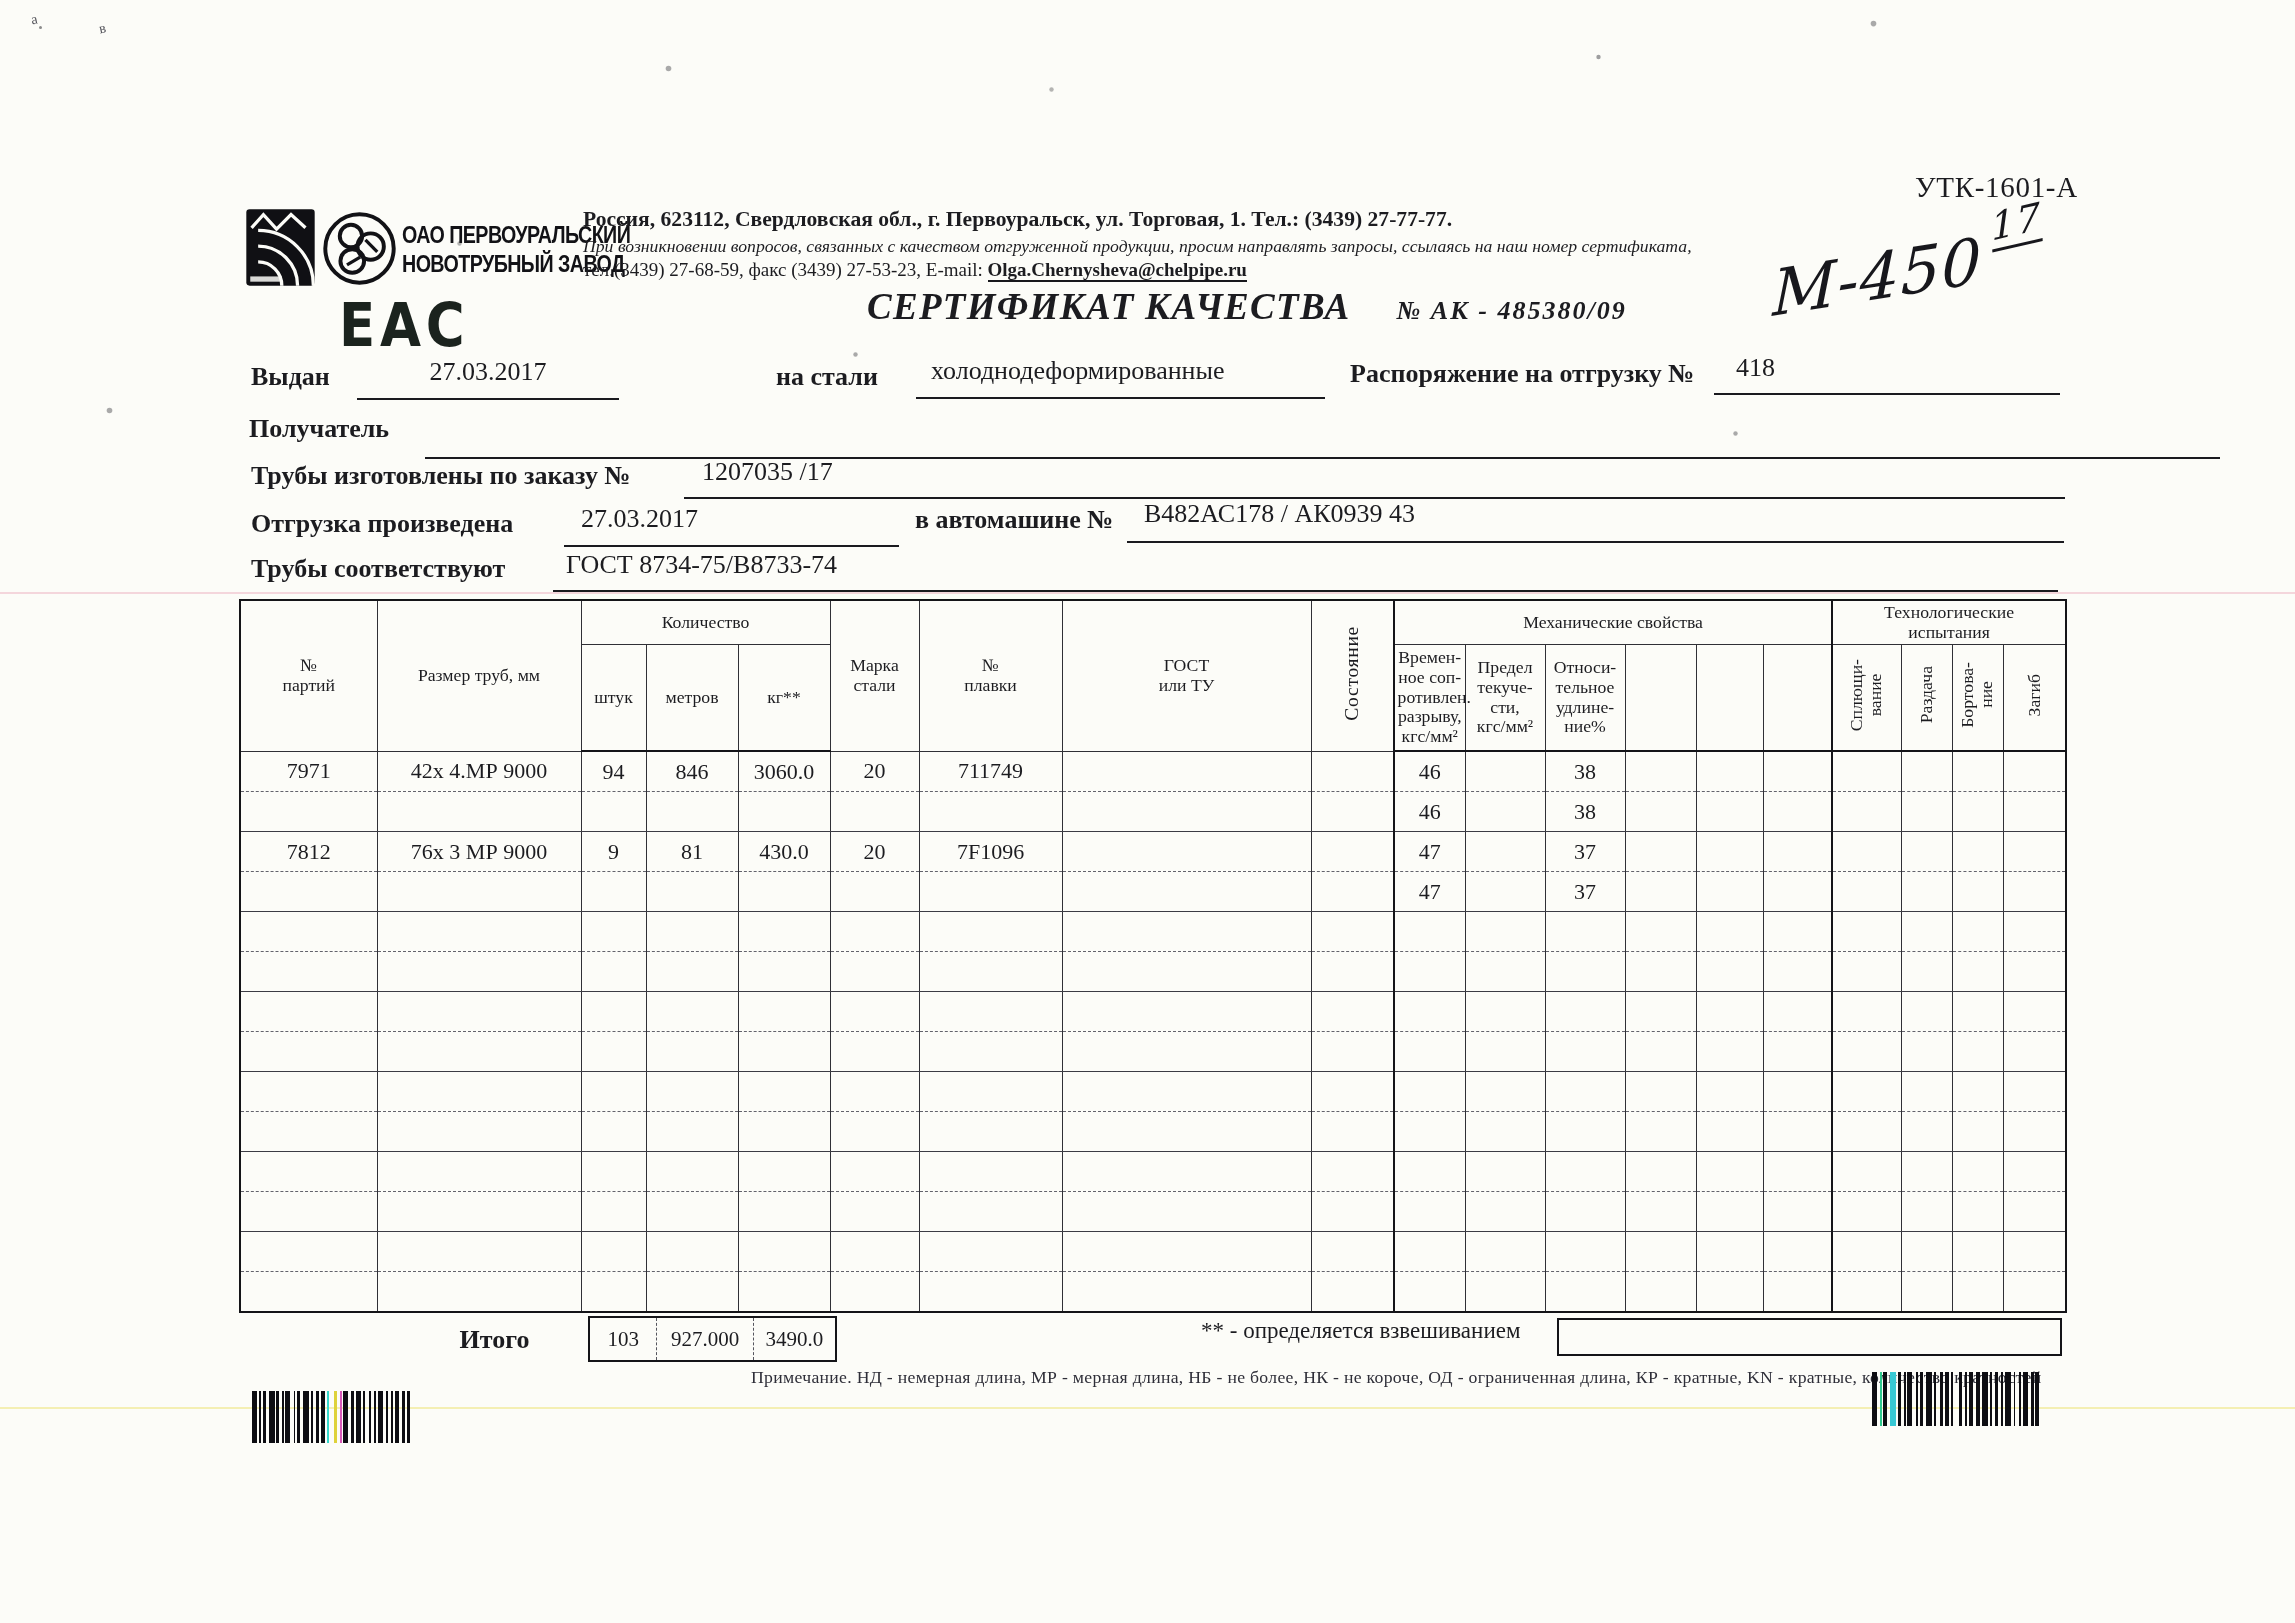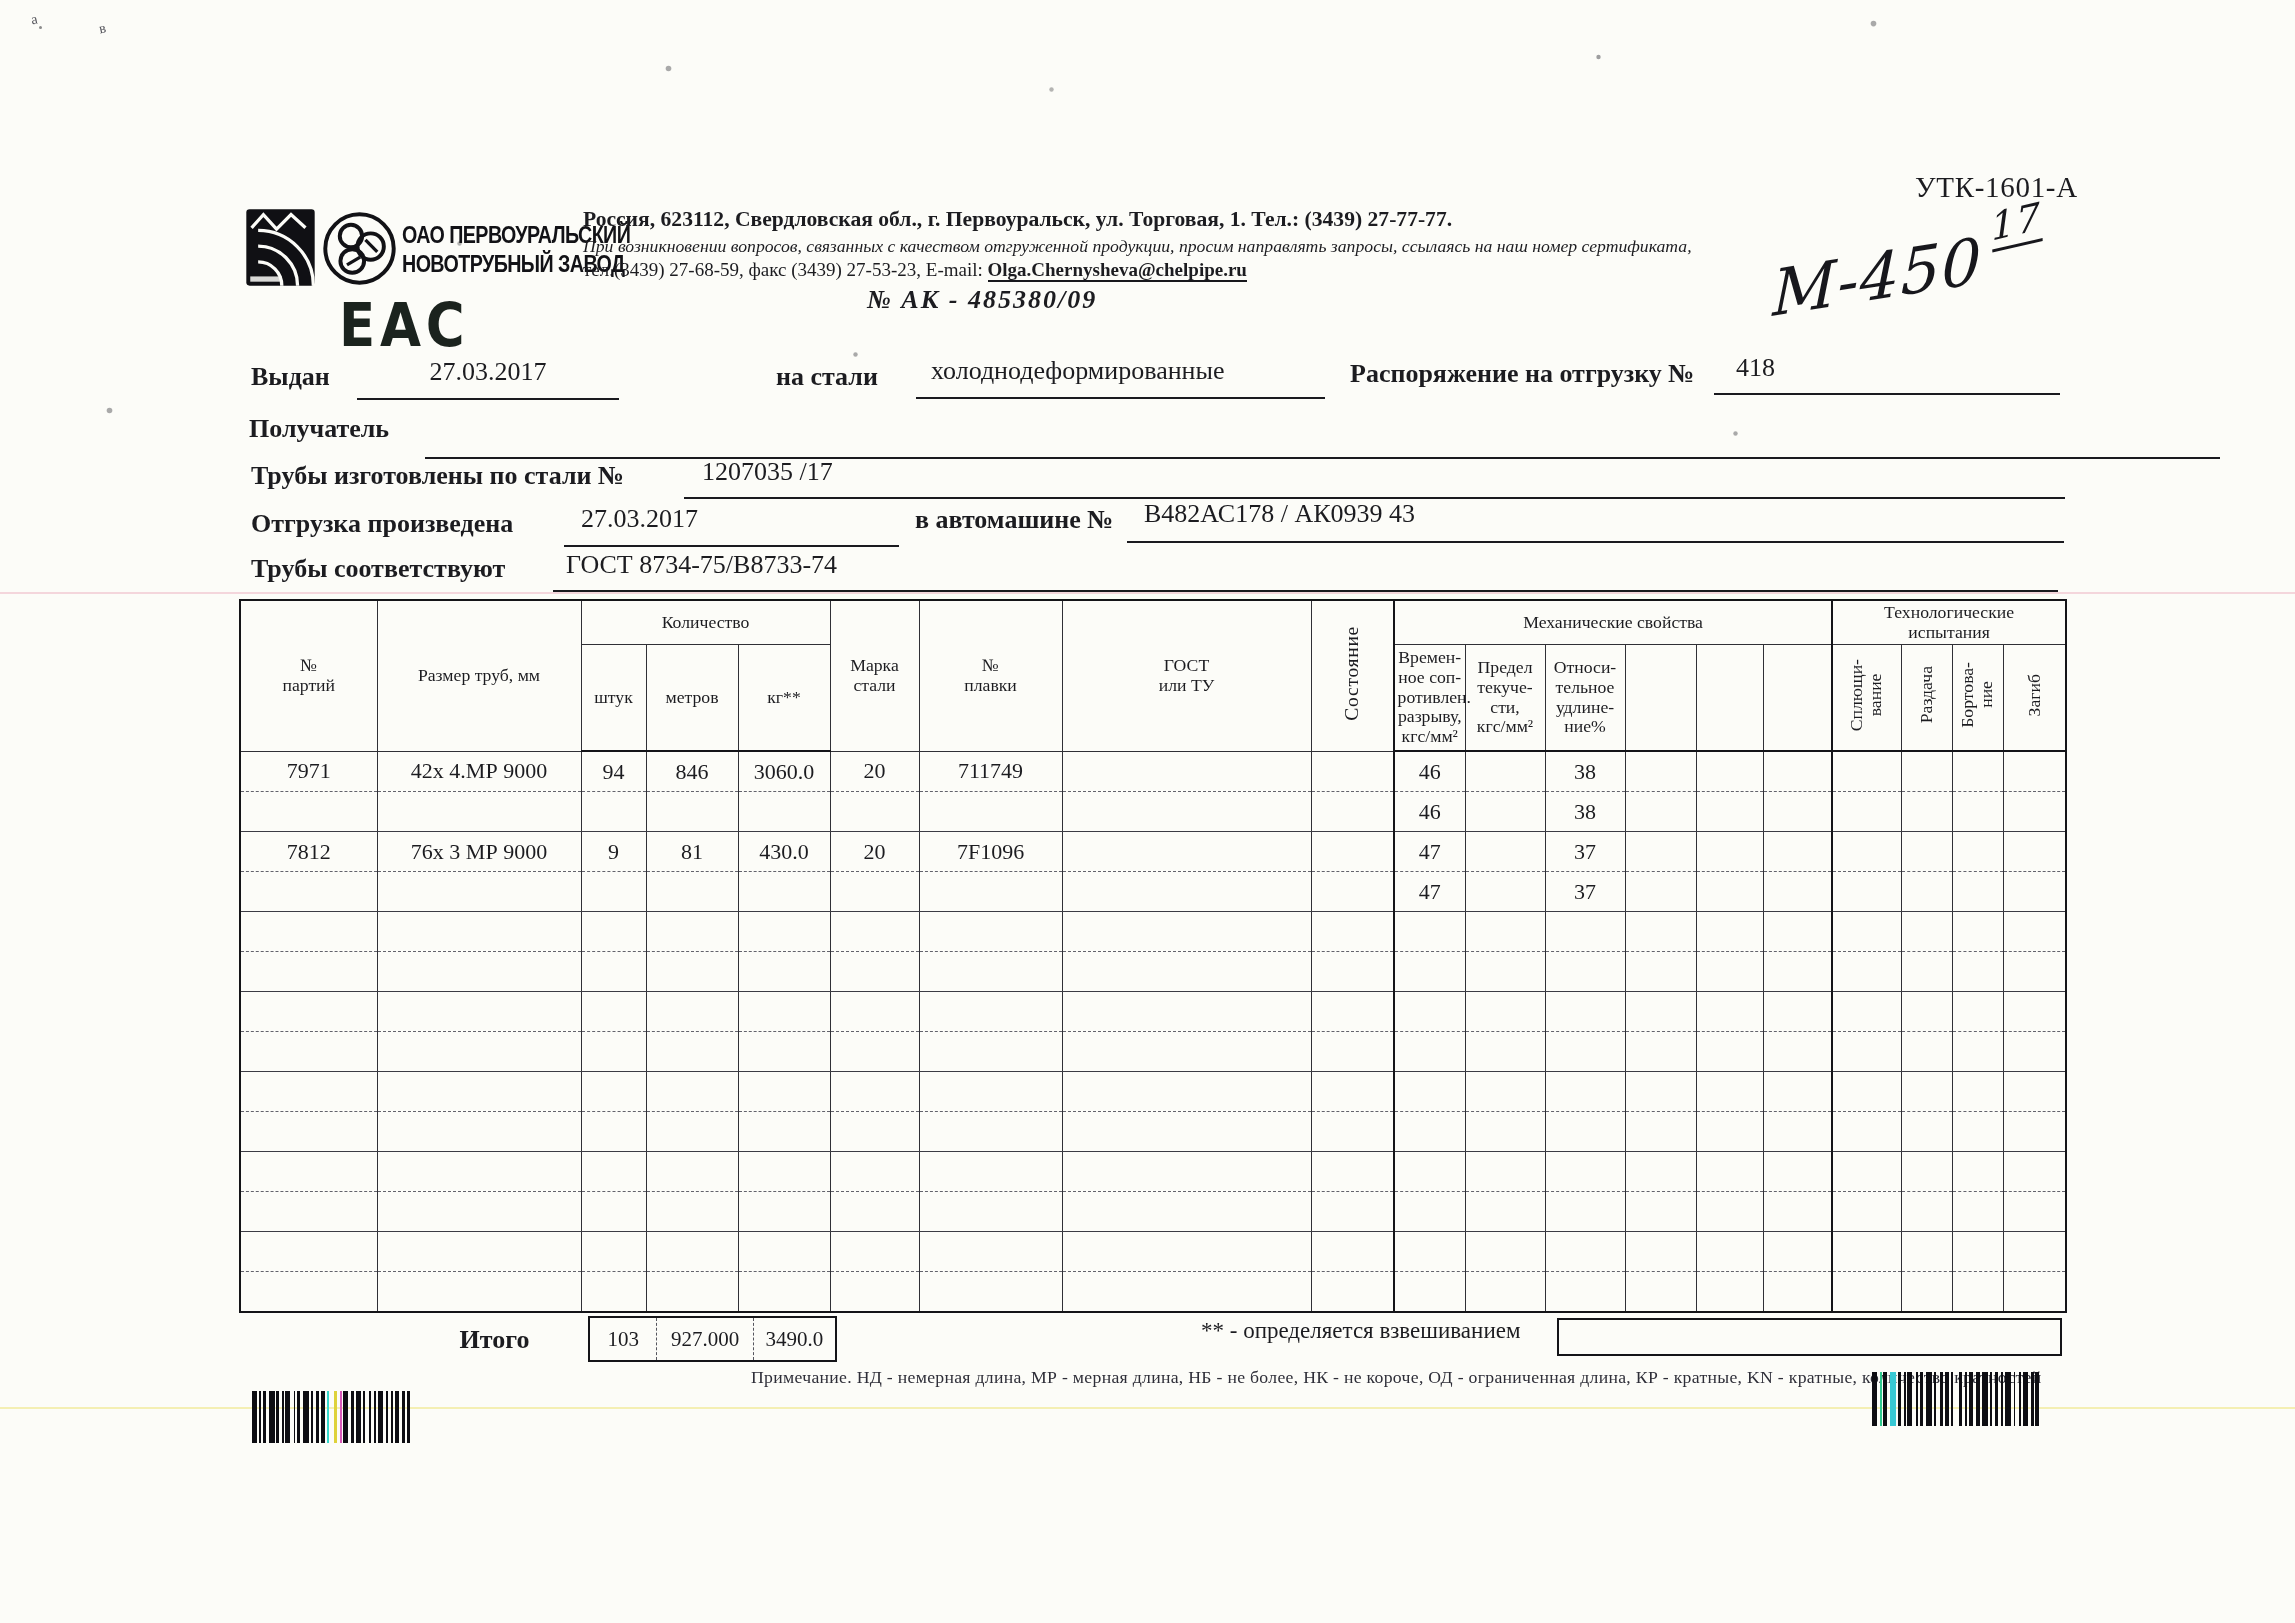--- a/index.html
+++ b/index.html
@@ -113,40 +113,41 @@
 <div class="abs addr2 nw" style="left:583px;top:236px;font-style:italic;">При возникновении вопросов, связанных с качеством отгруженной продукции, просим направлять запросы, ссылаясь на наш номер сертификата,</div>
 <div class="abs addr3 nw" style="left:583px;top:259px;"><span>тел.(3439) 27-68-59, факс (3439) 27-53-23,  E-mail: </span><span class="email">Olga.Chernysheva@chelpipe.ru</span></div>
 
 <div class="abs utk nw" style="left:1915px;top:171px;">УТК-1601-А</div>
 
 <div class="abs handwrite nw" style="left:1771px;top:236px;"><span>М-450</span><sup>17</sup></div>
 
 <div class="abs eac nw" style="left:339px;top:289px;">ЕАС</div>
 
 <div class="abs title-row" style="left:867px;top:285px;">
+  <span class="title-main nw">СЕРТИФИКАТ КАЧЕСТВА</span>
   <span class="title-num nw">№  АК -  485380/09</span>
 </div>
 
 <div class="abs lbl nw" style="left:251px;top:362px;">Выдан</div>
 <div class="abs val nw" style="left:357px;top:357px;width:262px;text-align:center;">27.03.2017</div>
 <div class="abs uline" style="left:357px;top:398px;width:262px;"></div>
 
 <div class="abs lbl nw" style="left:776px;top:362px;">на стали</div>
 <div class="abs val nw" style="left:931px;top:356px;">холоднодеформированные</div>
 <div class="abs uline" style="left:916px;top:397px;width:409px;"></div>
 
 <div class="abs lbl nw" style="left:1350px;top:359px;">Распоряжение на отгрузку №</div>
 <div class="abs val nw" style="left:1736px;top:353px;">418</div>
 <div class="abs uline" style="left:1714px;top:393px;width:346px;"></div>
 
 <div class="abs lbl nw" style="left:249px;top:414px;">Получатель</div>
 <div class="abs val nw" style="left:458px;top:412px;"></div>
 <div class="abs uline" style="left:425px;top:457px;width:1795px;"></div>
 
-<div class="abs lbl nw" style="left:251px;top:461px;">Трубы изготовлены по стали №</div>
+<div class="abs lbl nw" style="left:251px;top:461px;">Трубы изготовлены по заказу №</div>
 <div class="abs val nw" style="left:702px;top:457px;">1207035   /17</div>
 <div class="abs uline" style="left:684px;top:497px;width:1381px;"></div>
 
 <div class="abs lbl nw" style="left:251px;top:509px;">Отгрузка произведена</div>
 <div class="abs val nw" style="left:581px;top:504px;">27.03.2017</div>
 <div class="abs uline" style="left:564px;top:545px;width:335px;"></div>
 
 <div class="abs lbl nw" style="left:915px;top:505px;">в автомашине №</div>
 <div class="abs val nw" style="left:1144px;top:499px;">В482АС178 / АК0939 43</div>
 <div class="abs uline" style="left:1127px;top:541px;width:937px;"></div>

